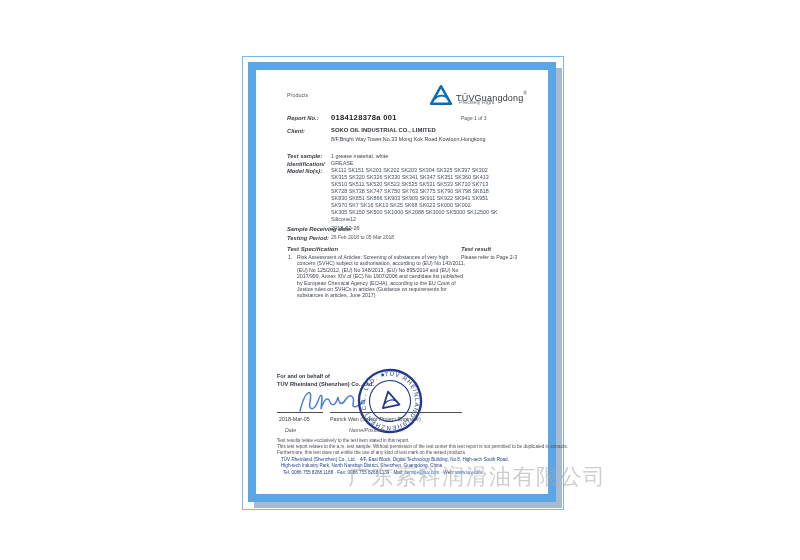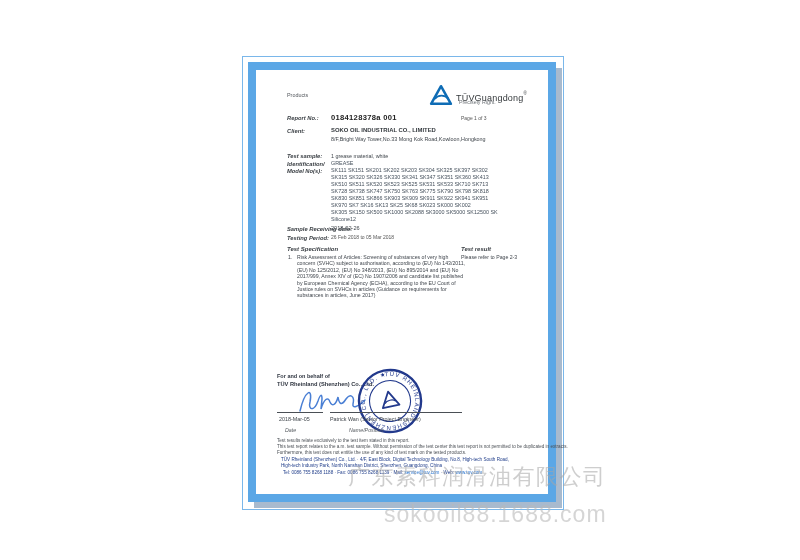--- a/index.html
+++ b/index.html
@@ -137,15 +137,14 @@
 
   <div class="abs foot-block" style="left:281px; top:457px;">
       <div>TÜV Rheinland (Shenzhen) Co., Ltd. · 4/F, East Block, Digital Technology Building, No.8, High-tech South Road,</div>
       <div>High-tech Industry Park, North Nanshan District, Shenzhen, Guangdong, China</div>
     </div>
   <div class="abs foot-line" style="left:283px; top:470px;">
     <span>Tel: 0086 755 8268 1188 · Fax: 0086 755 8268 1139 · Mail: </span><span class="foot-link">service@tuv.com</span><span> · Web: </span><span class="foot-link">www.tuv.com</span>
   </div>
 
   <div class="abs wm-cjk" style="left:348px; top:462px;">广东索科润滑油有限公司</div>
-  <div class="abs wm-latin" style="left:384px; top:501px;">sokooil88.1688.com</div>
 
 </div>
 
 </body></html>

